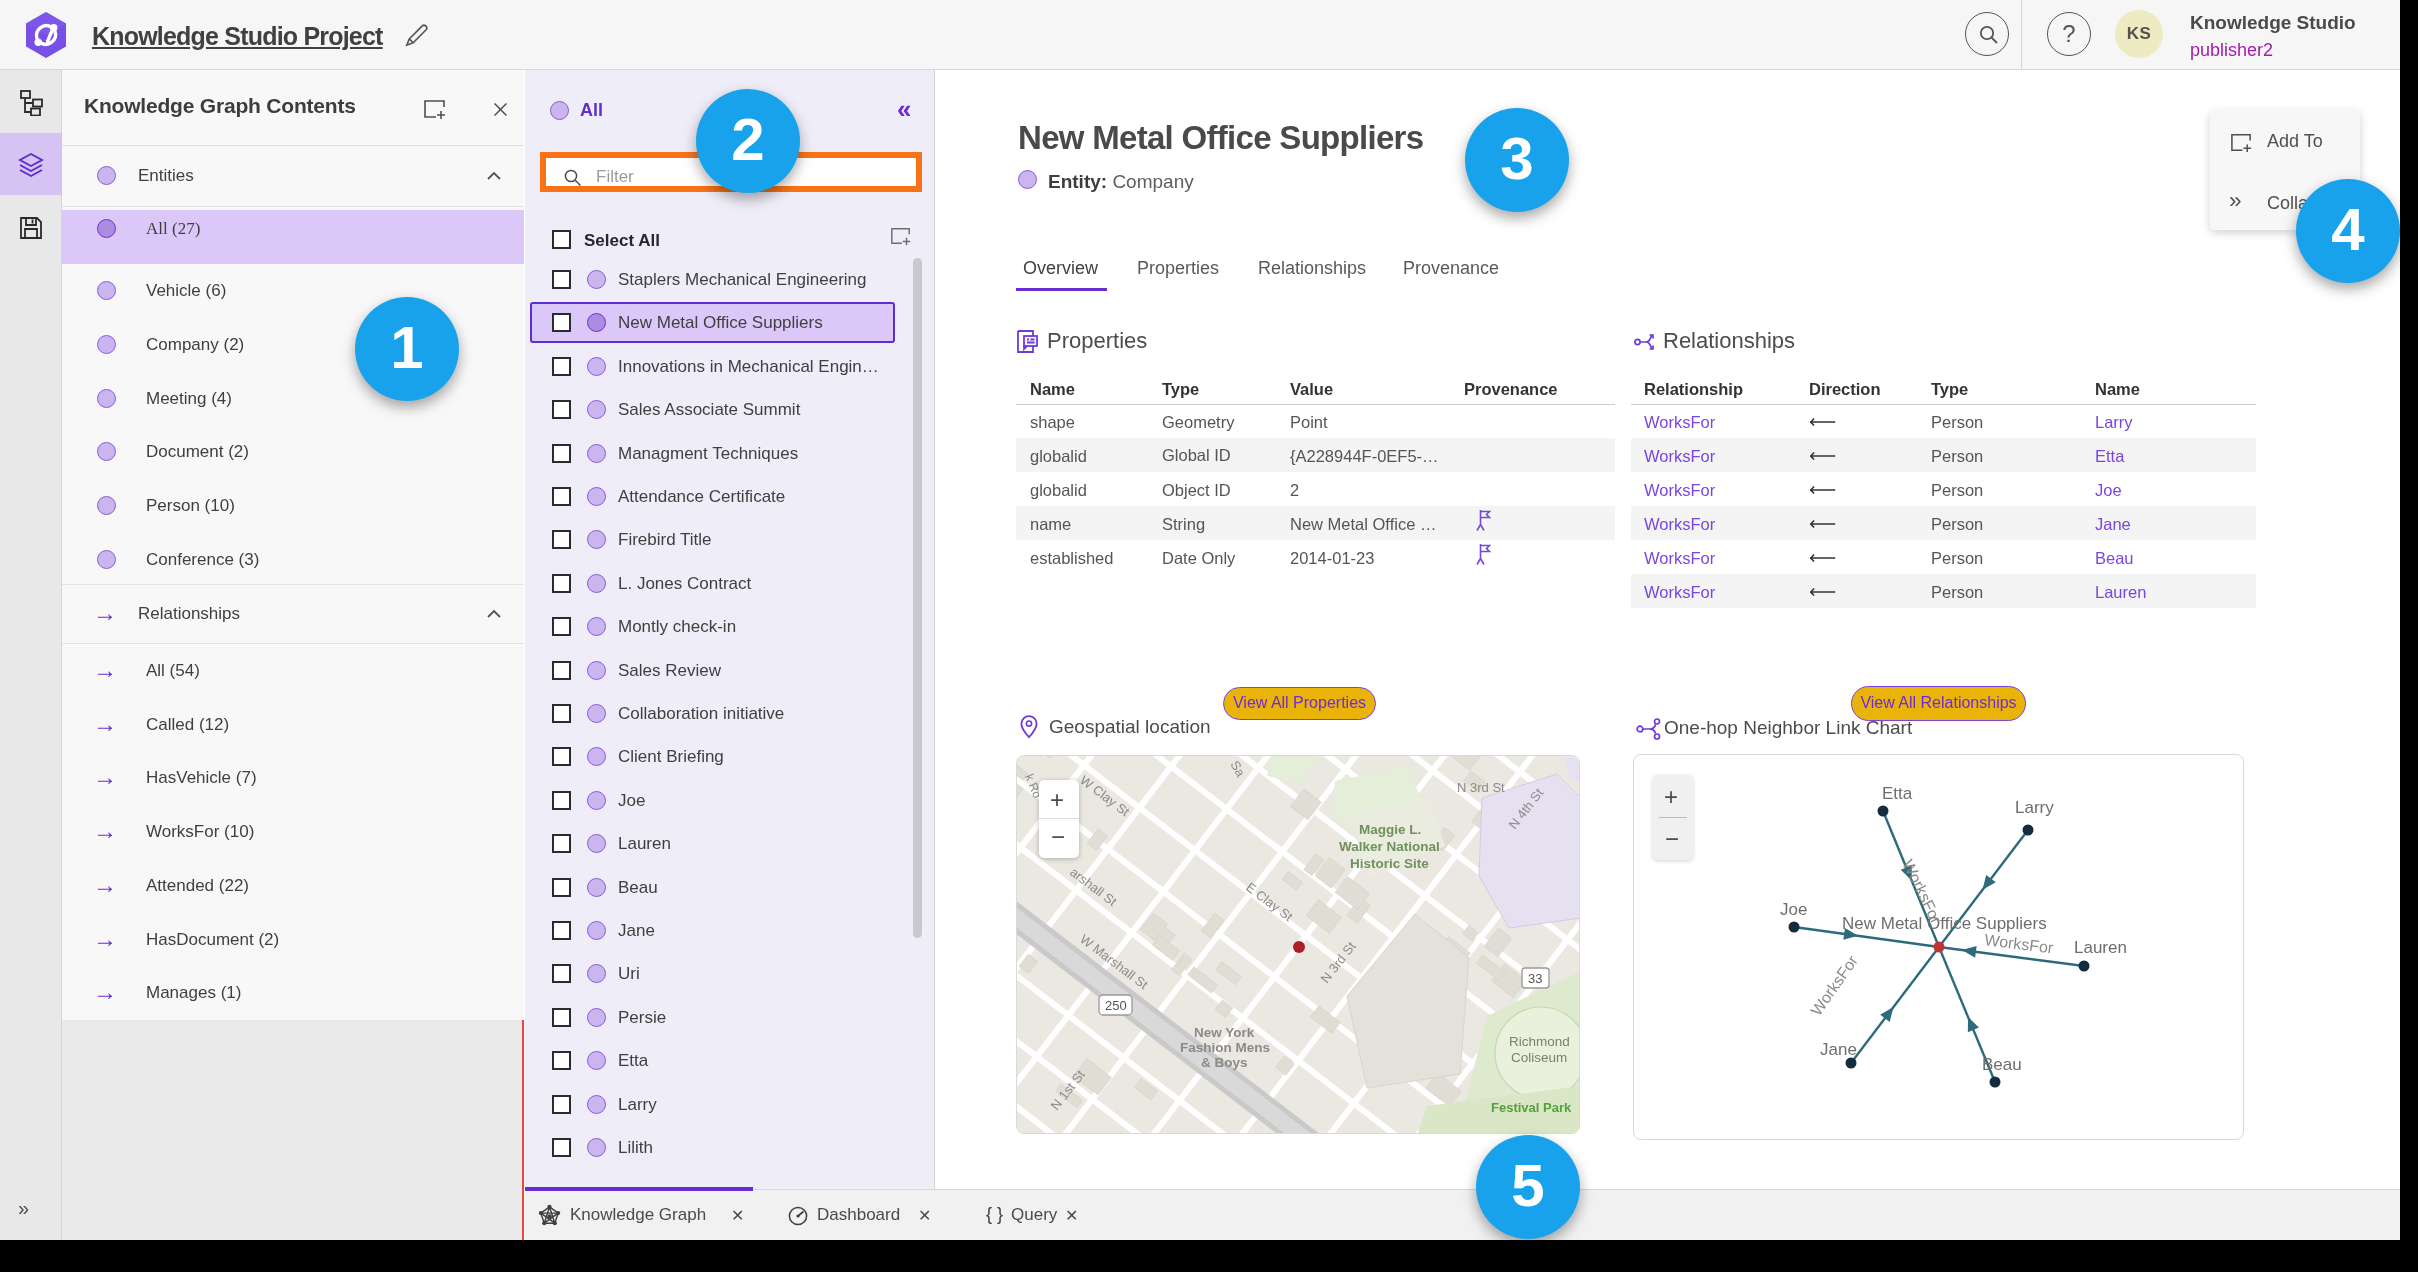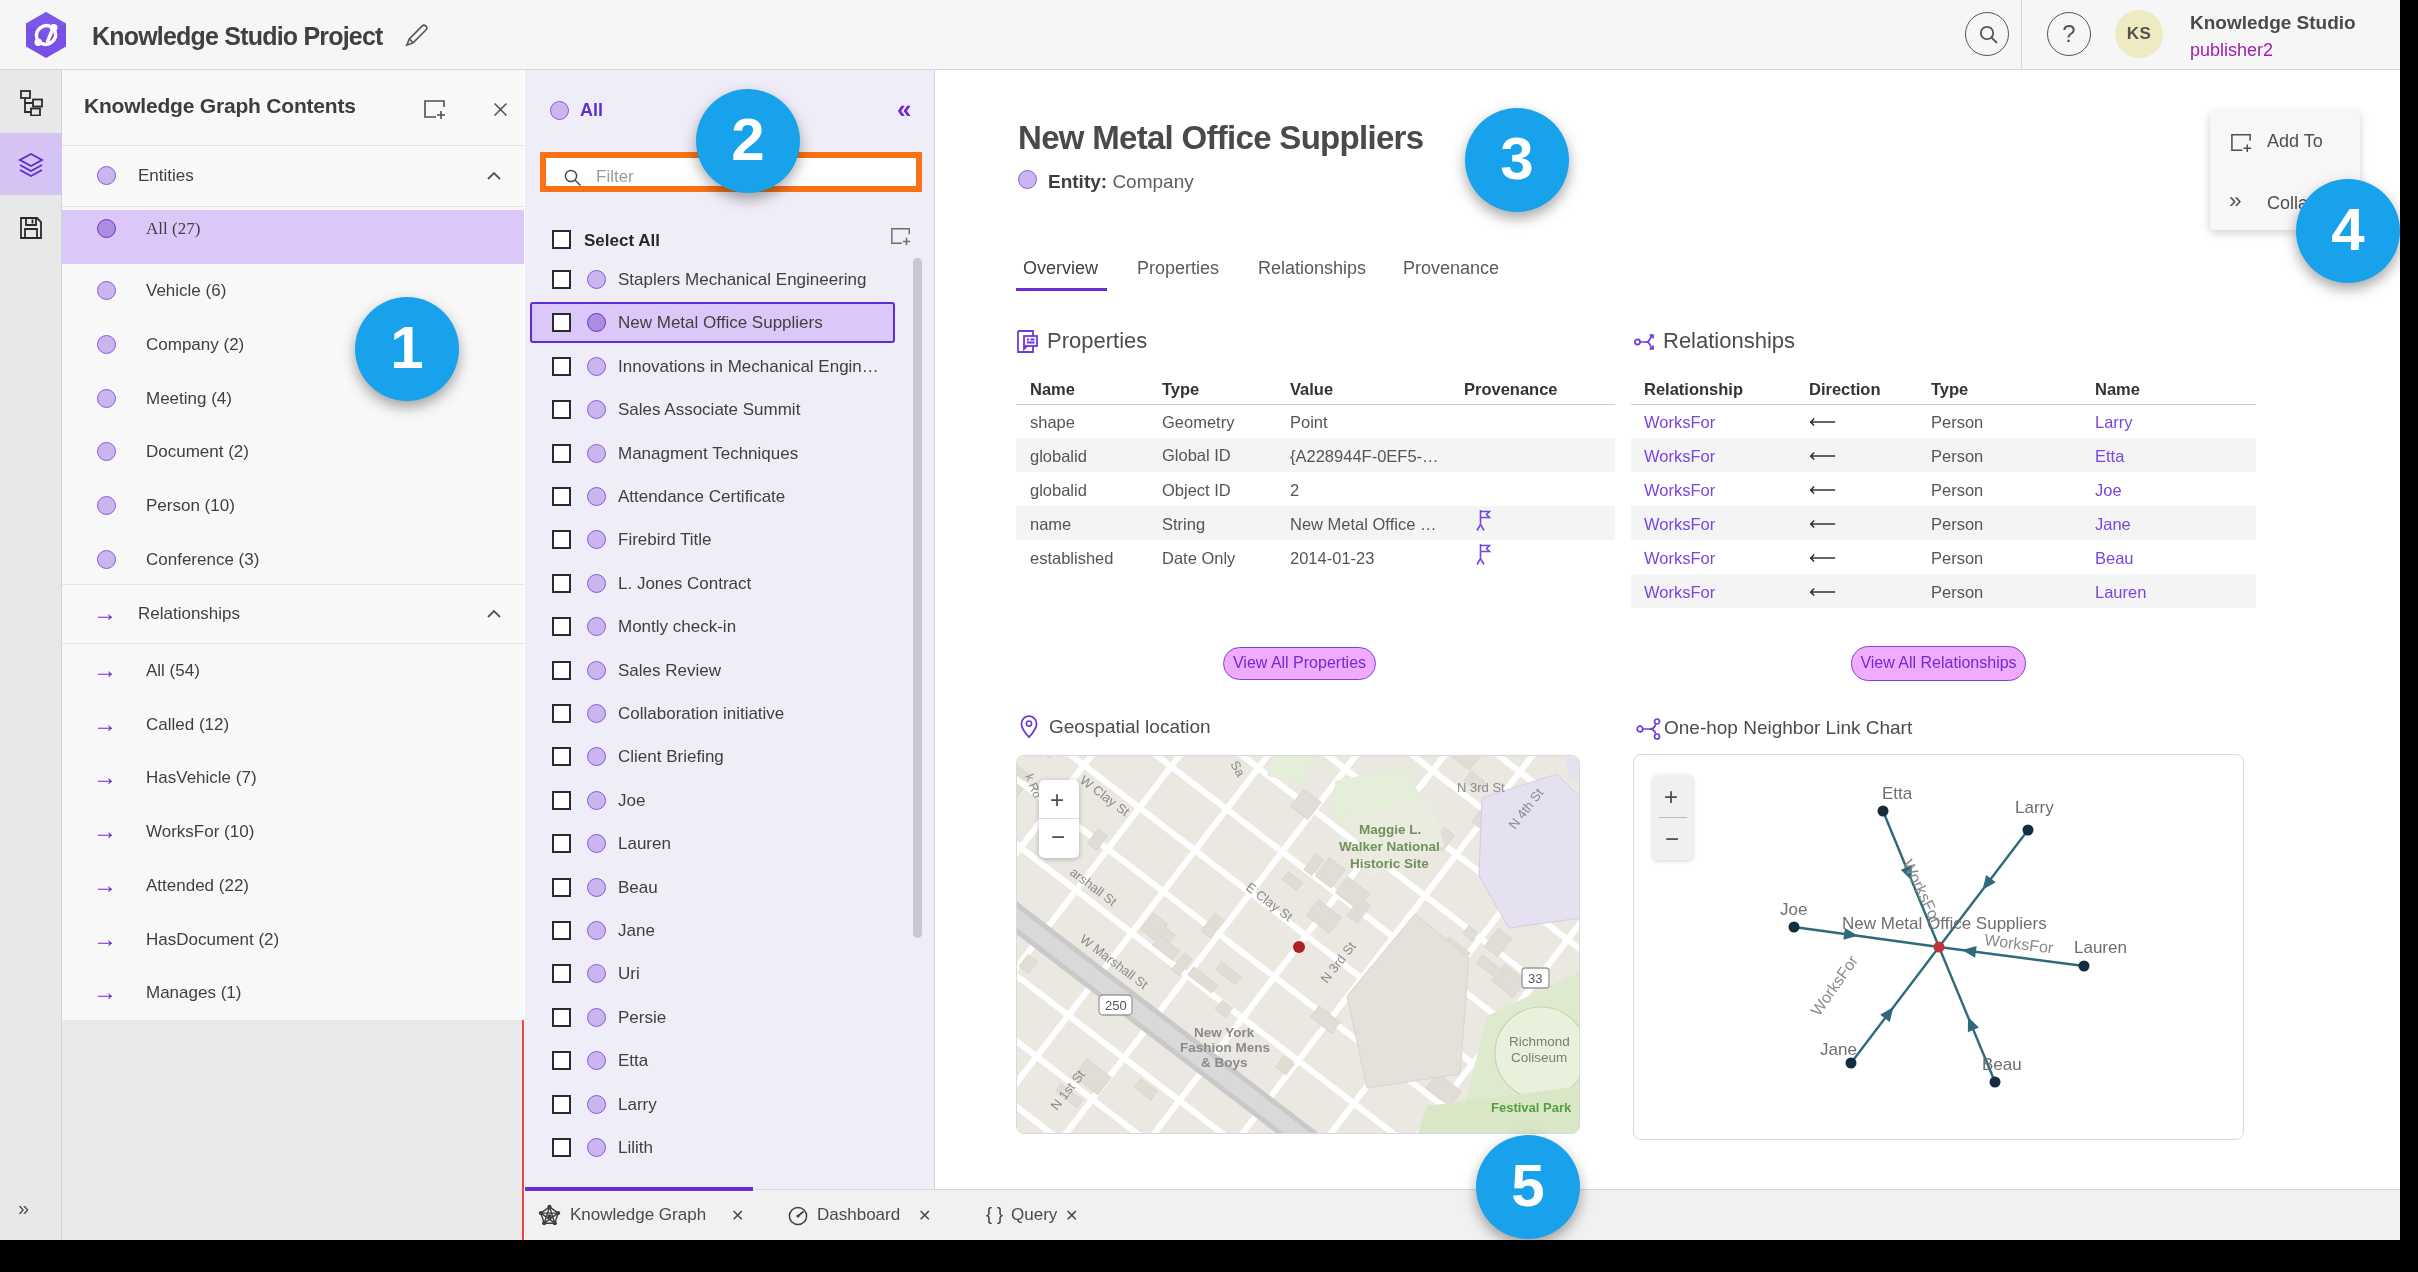--- a/index.html
+++ b/index.html
@@ -1,21 +1,21 @@
 <!DOCTYPE html>
 <html><head>
 <meta charset="utf-8">
 <style>
   * { margin:0; padding:0; box-sizing:border-box; }
   html,body { width:2418px; height:1272px; background:#000; font-family:"Liberation Sans", sans-serif; overflow:hidden; }
   #app { position:absolute; left:0; top:0; width:2400px; height:1240px; background:#fff; overflow:hidden; }
   .abs { position:absolute; }
   
   #header { position:absolute; left:0; top:0; width:2400px; height:70px; background:#f6f6f6; border-bottom:1px solid #d8d8d8; }
-  #title { position:absolute; left:92px; top:22px; font-size:25px; letter-spacing:-0.8px; color:#404040; font-weight:600; }
+  #title { position:absolute; left:92px; top:22px; font-size:25px; letter-spacing:-0.8px; color:#404040; font-weight:600;text-decoration:underline; }
   .hdr-circ { position:absolute; width:44px; height:44px; border-radius:50%; border:1.5px solid #555; top:12px; }
   #ks-av { position:absolute; width:48px; height:48px; border-radius:50%; background:#eeeac1; top:10px; left:2115px; color:#55524a; font-size:17px; font-weight:bold; text-align:center; line-height:48px; letter-spacing:0.5px;}
   #acct1 { position:absolute; left:2190px; top:12px; font-size:19px; font-weight:600; color:#4a4a4a; }
   #acct2 { position:absolute; left:2190px; top:40px; font-size:18px; color:#a21caf; }
   #hdr-div { position:absolute; left:2021px; top:0; width:1px; height:70px; background:#d8d8d8; }
   
   #rail { position:absolute; left:0; top:70px; width:62px; height:1170px; background:#e8e8e8; border-right:1px solid #d4d4d4; }
   #rail .sel { position:absolute; left:0; top:63px; width:62px; height:62px; background:#d5c3f3; }
   
   #p1 { position:absolute; left:62px; top:70px; width:462px; height:1170px; background:#e9e9e9; border-right:2px solid #ef4444; }
@@ -44,21 +44,21 @@
   #p2sel { position:absolute; left:5px; width:365px; height:41px; background:#dcc8f8; border:2px solid #5b2ed1; border-radius:3px; }
   #p2scroll { position:absolute; left:388px; top:188px; width:9px; height:680px; background:#c9c9cd; border-radius:5px; }
   
   #tabbar { position:absolute; left:525px; top:1189px; width:1875px; height:51px; background:#f1f1f1; border-top:1px solid #d8d8d8; }
   #tabind { position:absolute; left:525px; top:1187px; width:228px; height:4px; background:#6a2dd1; }
   .tabtxt { font-size:17px; color:#4a4a4a; }
   .tabx { color:#4a4a4a; font-size:16px; }
   
   #main { position:absolute; left:936px; top:70px; width:1464px; height:1119px; background:#fff; }
   h1.title { position:absolute; left:82px; top:49px; font-size:33px; color:#4a4a4a; font-weight:600; letter-spacing:-0.7px;}
-  .viewbtn { position:absolute; border:1.5px solid #7d43de; border-radius:18px; color:#6f2bd4; font-size:16px; text-align:center; background:#f0abfc; }
+  .viewbtn { position:absolute; border:1.5px solid #7d43de; border-radius:18px; color:#6f2bd4; font-size:16px; text-align:center; background:#eab308;margin-top:40px; }
   .purp { color:#7a45e0; }
   .shadcirc { position:absolute; width:104px; height:104px; border-radius:50%; background:#18a2ec; color:#fff; font-size:60px; font-weight:bold; text-align:center; line-height:102px; box-shadow:0 6px 14px rgba(0,0,0,0.35); z-index:50; }
   #blackR { position:absolute; left:2400px; top:0; width:18px; height:1272px; background:#000; z-index:40;}
   #blackB { position:absolute; left:0; top:1240px; width:2418px; height:32px; background:#000; z-index:40;}
   .z60 { z-index:60; }
 </style>
 </head>
 <body>
 <div id="app">
 

